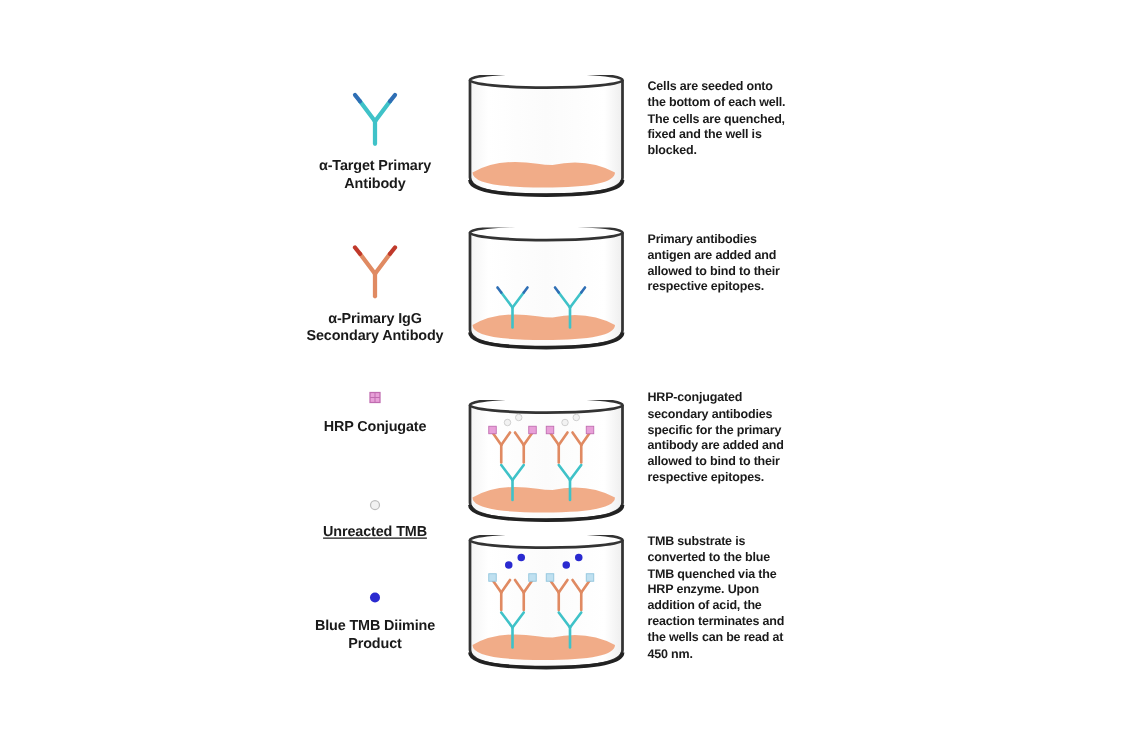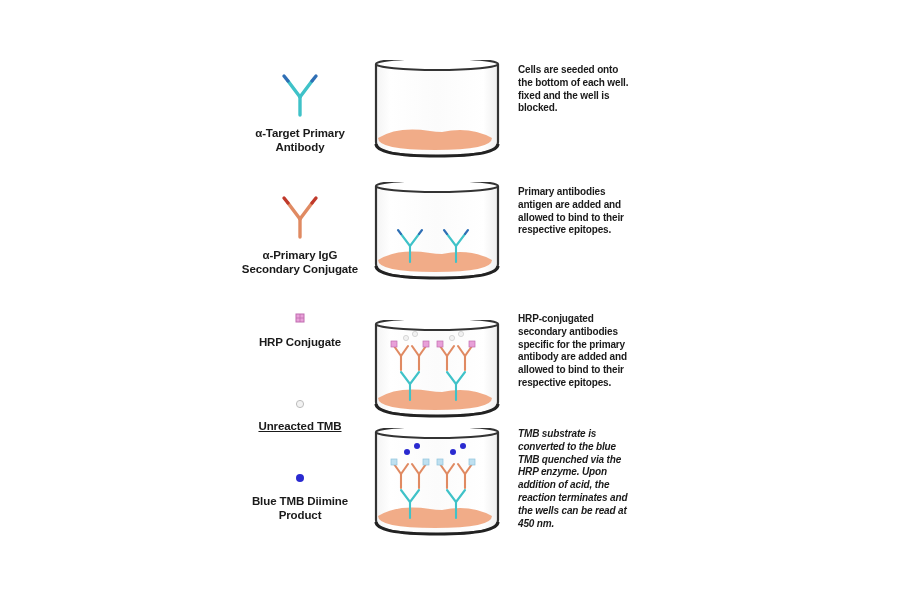--- a/index.html
+++ b/index.html
@@ -78,20 +78,21 @@
         <path d="M6 4 L6 82 Q6 96 67 96 Q128 96 128 82 L128 4" fill="url(#wellg1)" stroke="#333" stroke-width="2.2"></path>
         <ellipse cx="67" cy="4" rx="61" ry="6" fill="#ffffff" stroke="#333" stroke-width="2.2"></ellipse>
         <path d="M8 78 q20 -12 52 -7 q6 1 12 1 q28 -6 50 6 q0 12 -57 12 q-57 0 -57 -12 z" fill="#f0a882" opacity="0.95"></path>
         <path d="M6 84 Q6 96 67 96 Q128 96 128 84" fill="none" stroke="#222" stroke-width="3"></path>
       </svg>
     </div>
 
     <div class="desc" style="top:4px;">
       <span>Cells are seeded onto</span>
       <span>the bottom of each well.</span>
+      <span>The cells are quenched,</span>
       <span>fixed and the well is</span>
       <span>blocked.</span>
     </div>
   </div>
 
   <div class="row" style="top:182px;height:110px;">
 
     <div class="legend" style="top:10px;">
       <div class="legend-icon">
         <svg width="44" height="46" viewBox="0 0 44 46">
@@ -101,21 +102,21 @@
             <line x1="22" y1="24" x2="34" y2="8"></line>
           </g>
           <g stroke="#c0392b" stroke-width="3.4" fill="none" stroke-linecap="round">
             <line x1="10" y1="8" x2="6" y2="3"></line>
             <line x1="34" y1="8" x2="38" y2="3"></line>
           </g>
         </svg>
       </div>
       <div class="legend-label">
         <span>α-Primary IgG</span>
-        <span>Secondary Conjugate</span>
+        <span>Secondary Antibody</span>
       </div>
     </div>
 
     <div class="well">
       <svg width="134" height="100" viewBox="0 0 134 100">
         <path d="M6 4 L6 82 Q6 96 67 96 Q128 96 128 82 L128 4" fill="url(#wellg1)" stroke="#333" stroke-width="2.2"></path>
         <ellipse cx="67" cy="4" rx="61" ry="6" fill="#ffffff" stroke="#333" stroke-width="2.2"></ellipse>
         <path d="M8 78 q20 -12 52 -7 q6 1 12 1 q28 -6 50 6 q0 12 -57 12 q-57 0 -57 -12 z" fill="#f0a882" opacity="0.95"></path>
         <g stroke="#3fc2c8" stroke-width="2.1" fill="none" stroke-linecap="round">
           <line x1="40" y1="80" x2="40" y2="64"></line>
@@ -274,21 +275,21 @@
         <g fill="#2a2ad0">
           <circle cx="37" cy="24" r="3"></circle>
             <circle cx="47" cy="18" r="3"></circle>
           <circle cx="83" cy="24" r="3"></circle>
             <circle cx="93" cy="18" r="3"></circle>
         </g>
         <path d="M6 94 Q6 106 67 106 Q128 106 128 94" fill="none" stroke="#222" stroke-width="3"></path>
       </svg>
     </div>
 
-    <div class="desc" style="top:0px;font-style:italic;">
+    <div class="desc" style="top:0px;">
       <span>TMB substrate is</span>
       <span>converted to the blue</span>
       <span>TMB quenched via the</span>
       <span>HRP enzyme. Upon</span>
       <span>addition of acid, the</span>
       <span>reaction terminates and</span>
       <span>the wells can be read at</span>
       <span>450 nm.</span>
     </div>
   </div>

